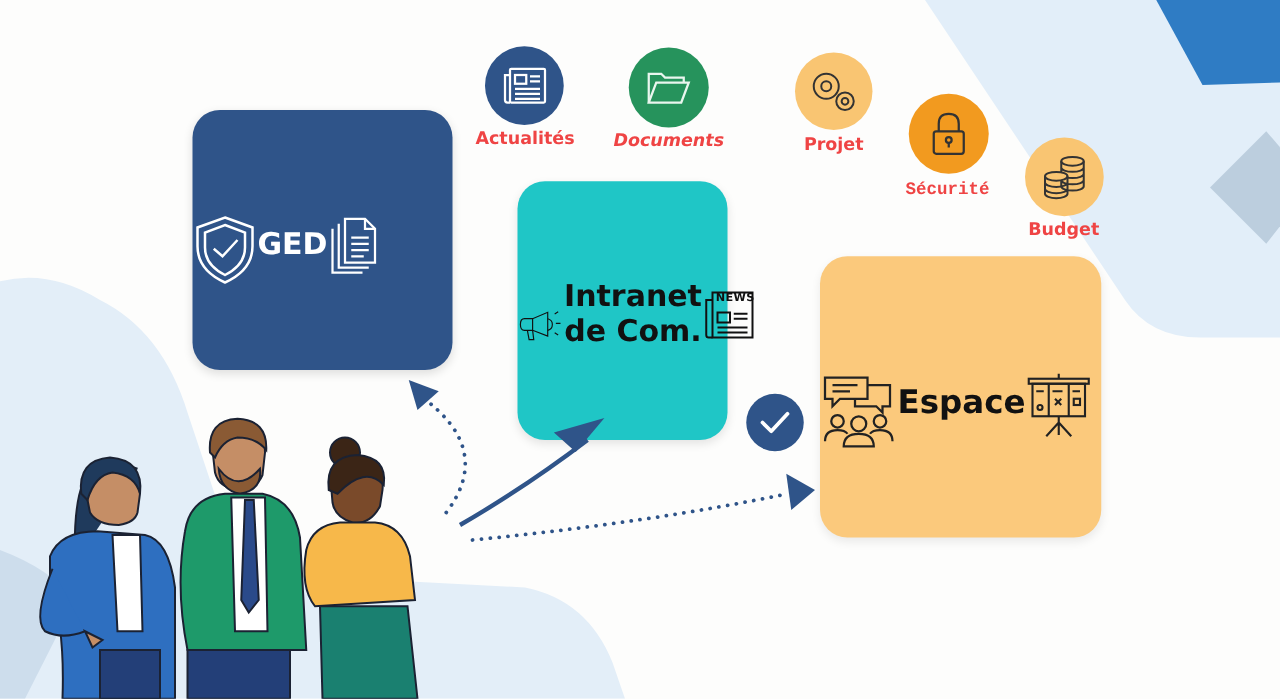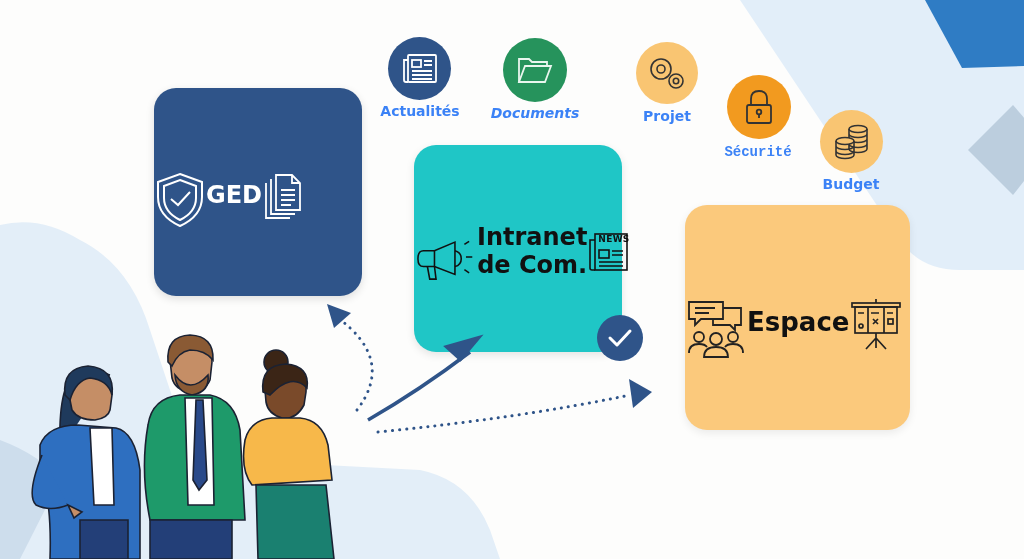--- a/index.html
+++ b/index.html
@@ -2,21 +2,21 @@
 <html><head>
 <meta charset="utf-8">
 <style>
   html,body{margin:0;padding:0;}
   body{width:1024px;height:559px;overflow:hidden;background:#fdfdfc;position:relative;font-family:"DejaVu Sans","Liberation Sans",sans-serif;}
   .bg{position:absolute;inset:0;}
   .abs{position:absolute;}
   .card{position:absolute;border-radius:22px;display:flex;flex-direction:row;align-items:center;justify-content:flex-start;box-sizing:border-box;}
   .card-title{font-weight:bold;text-align:center;line-height:1.15;}
   .circle{position:absolute;border-radius:50%;display:flex;align-items:center;justify-content:center;}
-  .lbl{position:absolute;font-size:14px;font-weight:bold;color:#3b82f6;text-align:center;white-space:nowrap;}
+  .lbl{position:absolute;font-size:14px;font-weight:bold;color:#ef4444;text-align:center;white-space:nowrap;}
 </style>
 </head>
 <body>
 
 <svg class="bg" width="1024" height="559" viewBox="0 0 1024 559">
   <path d="M740,0 L1024,0 L1024,270 L960,270 Q920,270 900,240 Z" fill="#e2eef9"></path>
   <path d="M925,0 L1024,0 L1024,66 L962,68 Z" fill="#2f7cc4"></path>
   <path d="M1013,105 L1050,148 L1013,195 L968,150 Z" fill="#bccede"></path>
   <path d="M0,225 Q40,215 80,240 Q130,265 150,330 L180,420 Q190,450 230,460 L420,470 Q470,480 490,530 L500,559 L0,559 Z" fill="#e3eef8"></path>
   <path d="M0,440 Q40,455 60,480 L20,559 L0,559 Z" fill="#cdddec"></path>
@@ -80,21 +80,21 @@
     <div>GED</div>
   </div>
   <svg style="margin-top:10px" width="42" height="48" viewBox="0 0 42 48" fill="none" stroke="#fff" stroke-width="1.8">
     <path d="M4 10 V45 H28"></path>
       <path d="M9 6 V41 H33"></path>
       <path d="M14 2 H30 L38 10 V37 H14 Z"></path>
       <path d="M30 2 V10 H38M19 17h14M19 22h14M19 27h14M19 32h10"></path>
   </svg>
 </div>
 
-<div class="card" style="left:414px;top:145px;width:208px;height:207px;background:#1fc6c6;box-shadow:0 3px 8px rgba(0,0,0,.10);">
+<div class="card" style="left:414px;top:145px;width:168px;height:207px;background:#1fc6c6;box-shadow:0 3px 8px rgba(0,0,0,.10);">
   <svg style="margin-top:24px" width="80" height="54" viewBox="0 0 80 54" fill="none" stroke="#111" stroke-width="2">
     <path d="M12 14 H26 L52 3 V44 L26 34 H12 Q5 34 5 24 Q5 14 12 14 Z"></path>
       <path d="M26 14 V34"></path>
       <path d="M17 34 L20 50 H28 L26 34"></path>
       <path d="M52 14 Q60 16 60 24 Q60 32 52 34"></path>
       <path d="M64 6 l6 -4M66 22 h8M64 38 l6 4"></path>
   </svg>
   <div class="card-title" style="color:#111;font-size:24px;margin-top:6px;">
     <div>Intranet</div>
     <div>de Com.</div>
@@ -109,21 +109,21 @@
     <span style="position:absolute;left:11px;top:2px;font-size:9px;font-weight:bold;color:#111;letter-spacing:.3px;">NEWS</span>
   </div>
 </div>
 
 <div class="circle" style="left:597px;top:315px;width:46px;height:46px;background:#2f5489;">
   <svg width="26" height="22" viewBox="0 0 26 22" fill="none" stroke="#fff" stroke-width="3" stroke-linecap="round" stroke-linejoin="round">
       <path d="M3 11 L10 18 L23 4"></path>
     </svg>
 </div>
 
-<div class="card" style="left:685px;top:205px;width:225px;height:225px;background:#fbc97c;box-shadow:0 3px 8px rgba(0,0,0,.08);">
+<div class="card" style="left:656px;top:205px;width:225px;height:225px;background:#fbc97c;box-shadow:0 3px 8px rgba(0,0,0,.08);">
   <svg style="margin-top:22px" width="62" height="60" viewBox="0 0 62 60" fill="none" stroke="#222" stroke-width="1.8">
     <path d="M4 3 H38 V20 H16 L10 26 V20 H4 Z"></path>
       <path d="M10 9h20M10 14h14"></path>
       <path d="M38 9 H56 V26 H50 V31 L45 26 H28 V20"></path>
     <circle cx="14" cy="38" r="5"></circle>
       <circle cx="48" cy="38" r="5"></circle>
       <circle cx="31" cy="40" r="6"></circle>
       <path d="M4 54 Q4 45 14 45 Q20 45 22 48M58 54 Q58 45 48 45 Q42 45 40 48M19 58 Q19 48 31 48 Q43 48 43 58 Z"></path>
   </svg>
   <div class="card-title" style="color:#111;font-size:26px;margin-top:10px;">

